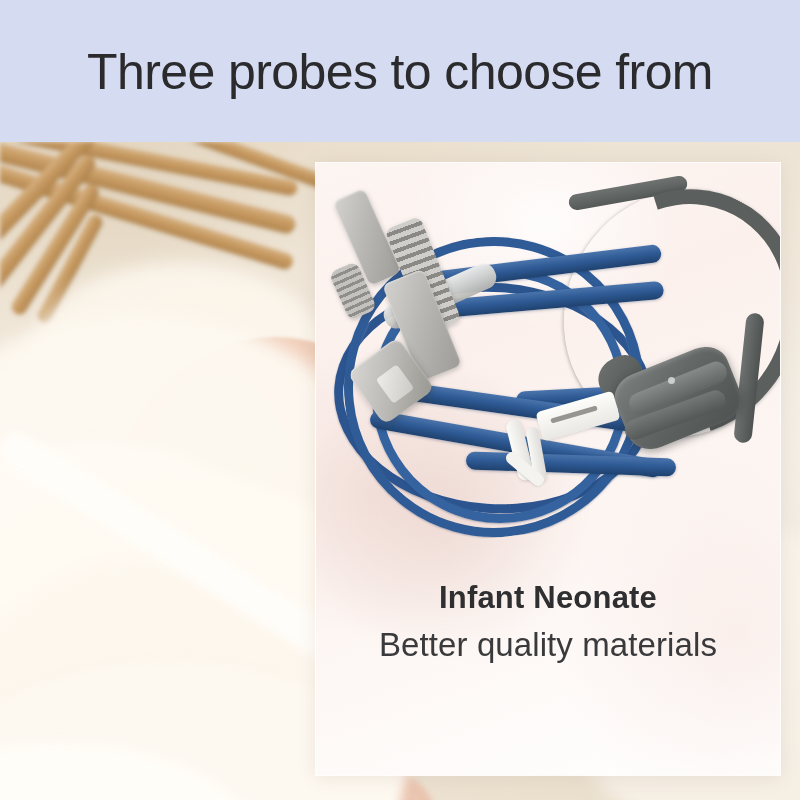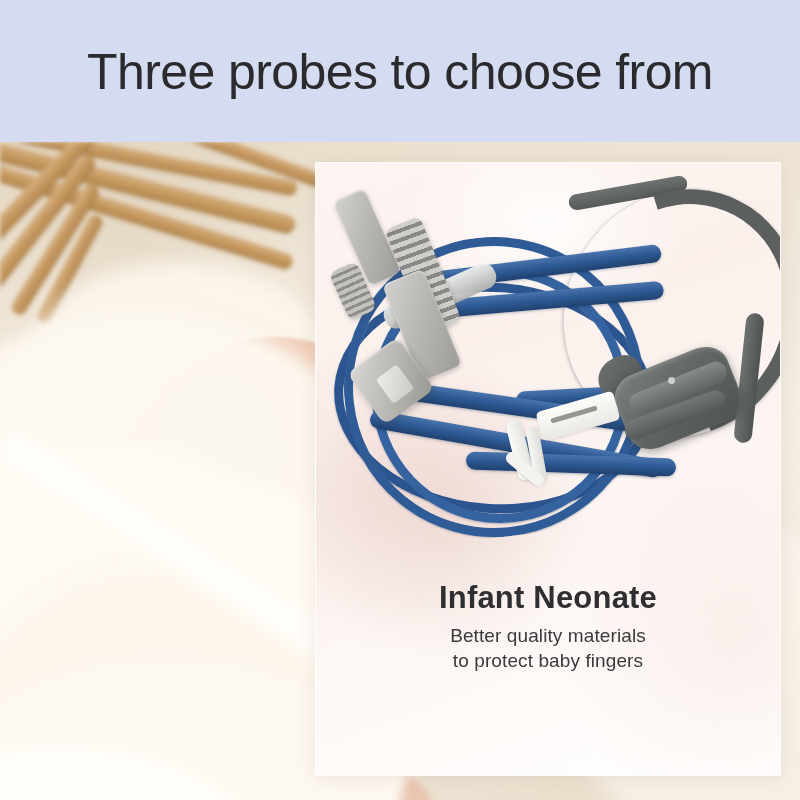--- a/index.html
+++ b/index.html
@@ -332,21 +332,21 @@
     position:absolute;left:0;right:0;top:418px;text-align:center;
     padding:0 24px;
   }
   .caption-title{
     font-family:"Liberation Sans",sans-serif;
     font-size:31px;font-weight:bold;color:#2f2f31;
     letter-spacing:.2px;margin:0 0 8px 0;line-height:1.1;
   }
   .caption-line{
     font-family:"Liberation Sans",sans-serif;
-    font-size:19px;font-weight:normal;color:#3a3a3c;
+    font-size:33px;font-weight:normal;color:#3a3a3c;
     letter-spacing:.1px;line-height:1.32;margin:0;
   }
 </style>
 </head>
 <body>
 
 <div class="page">
 
   <div class="banner">
     <div class="banner-title">Three probes to choose from</div>
@@ -432,17 +432,16 @@
       <div class="cable-label"></div>
       <div class="cable-label-txt"></div>
       <div class="ziptie"></div>
       <div class="ziptie2"></div>
       <div class="ziptie-tail"></div>
     </div>
 
     <div class="caption">
       <div class="caption-title">Infant Neonate</div>
       <div class="caption-line">Better quality materials</div>
-      <div class="caption-line">to protect baby fingers</div>
     </div>
   </div>
 
 </div>
 
 </body></html>

